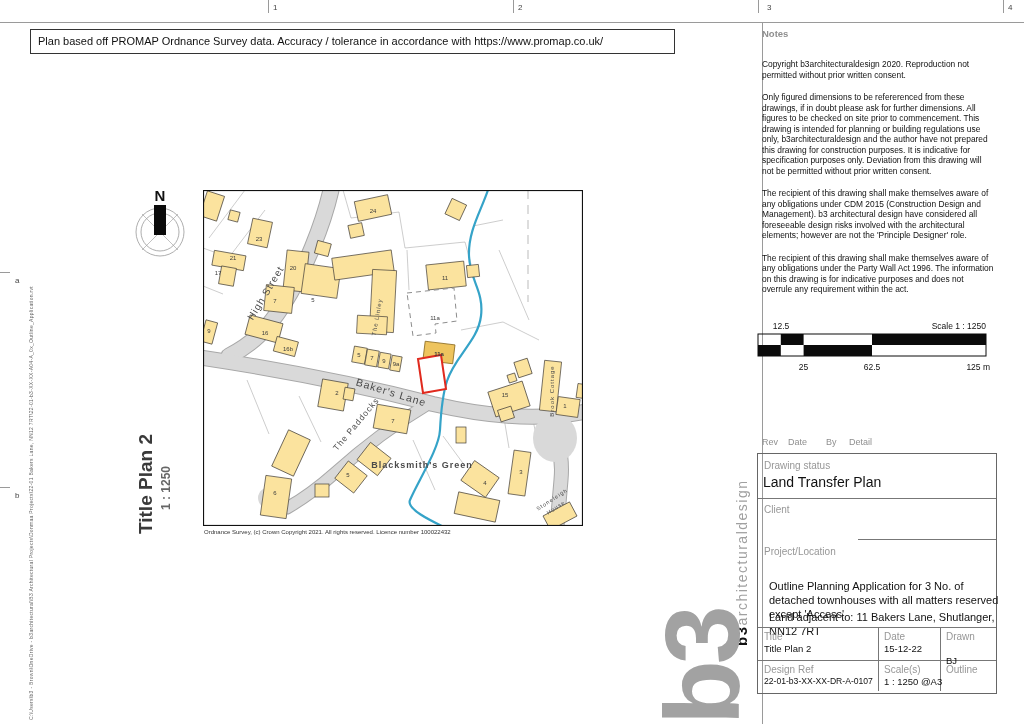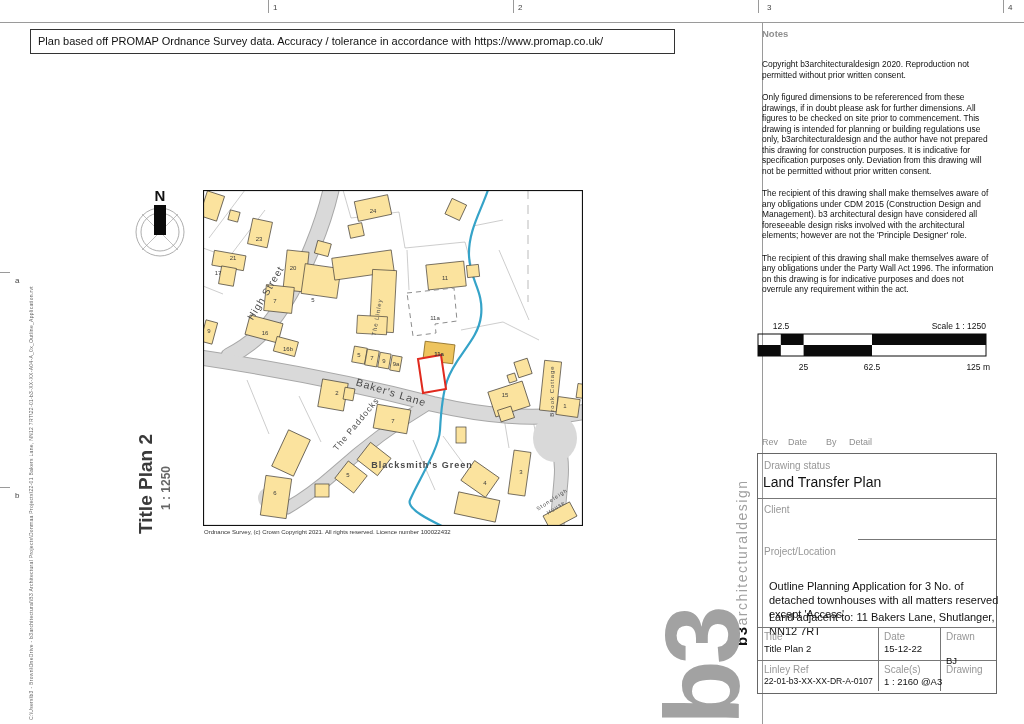--- a/index.html
+++ b/index.html
@@ -264,25 +264,25 @@
     <div class="tb-line-h" style="left:0;top:173px;width:238px;"></div>
     <div class="tb-line-v" style="left:120px;top:173px;height:64px;"></div>
     <div class="tb-line-v" style="left:182px;top:173px;height:64px;"></div>
     <div class="tb-line-h" style="left:0;top:206px;width:238px;"></div>
     <div class="tb-lbl" style="left:6px;top:177px;">Title</div>
     <div class="tb-val" style="left:6px;top:189px;">Title Plan 2</div>
     <div class="tb-lbl" style="left:126px;top:177px;">Date</div>
     <div class="tb-val" style="left:126px;top:189px;">15-12-22</div>
     <div class="tb-lbl" style="left:188px;top:177px;">Drawn</div>
     <div class="tb-val" style="left:188px;top:201px;">BJ</div>
-    <div class="tb-lbl" style="left:6px;top:210px;">Linley Ref</div>
+    <div class="tb-lbl" style="left:6px;top:210px;">Design Ref</div>
     <div class="tb-val small" style="left:6px;top:222px;">22-01-b3-XX-XX-DR-A-0107</div>
     <div class="tb-lbl" style="left:126px;top:210px;">Scale(s)</div>
-    <div class="tb-val" style="left:126px;top:222px;">1 : 2160 @A3</div>
-    <div class="tb-lbl" style="left:188px;top:210px;">Drawing</div>
+    <div class="tb-val" style="left:126px;top:222px;">1 : 1250 @A3</div>
+    <div class="tb-lbl" style="left:188px;top:210px;">Outline</div>
     <div class="tb-val" style="left:188px;top:222px;"></div>
   </div>
 
   <div class="abs wordmark">
     <span class="wm-b3">b3</span><span class="wm-rest">architecturaldesign</span>
   </div>
 
   <div class="abs biglogo">b3</div>
 
 </div>

